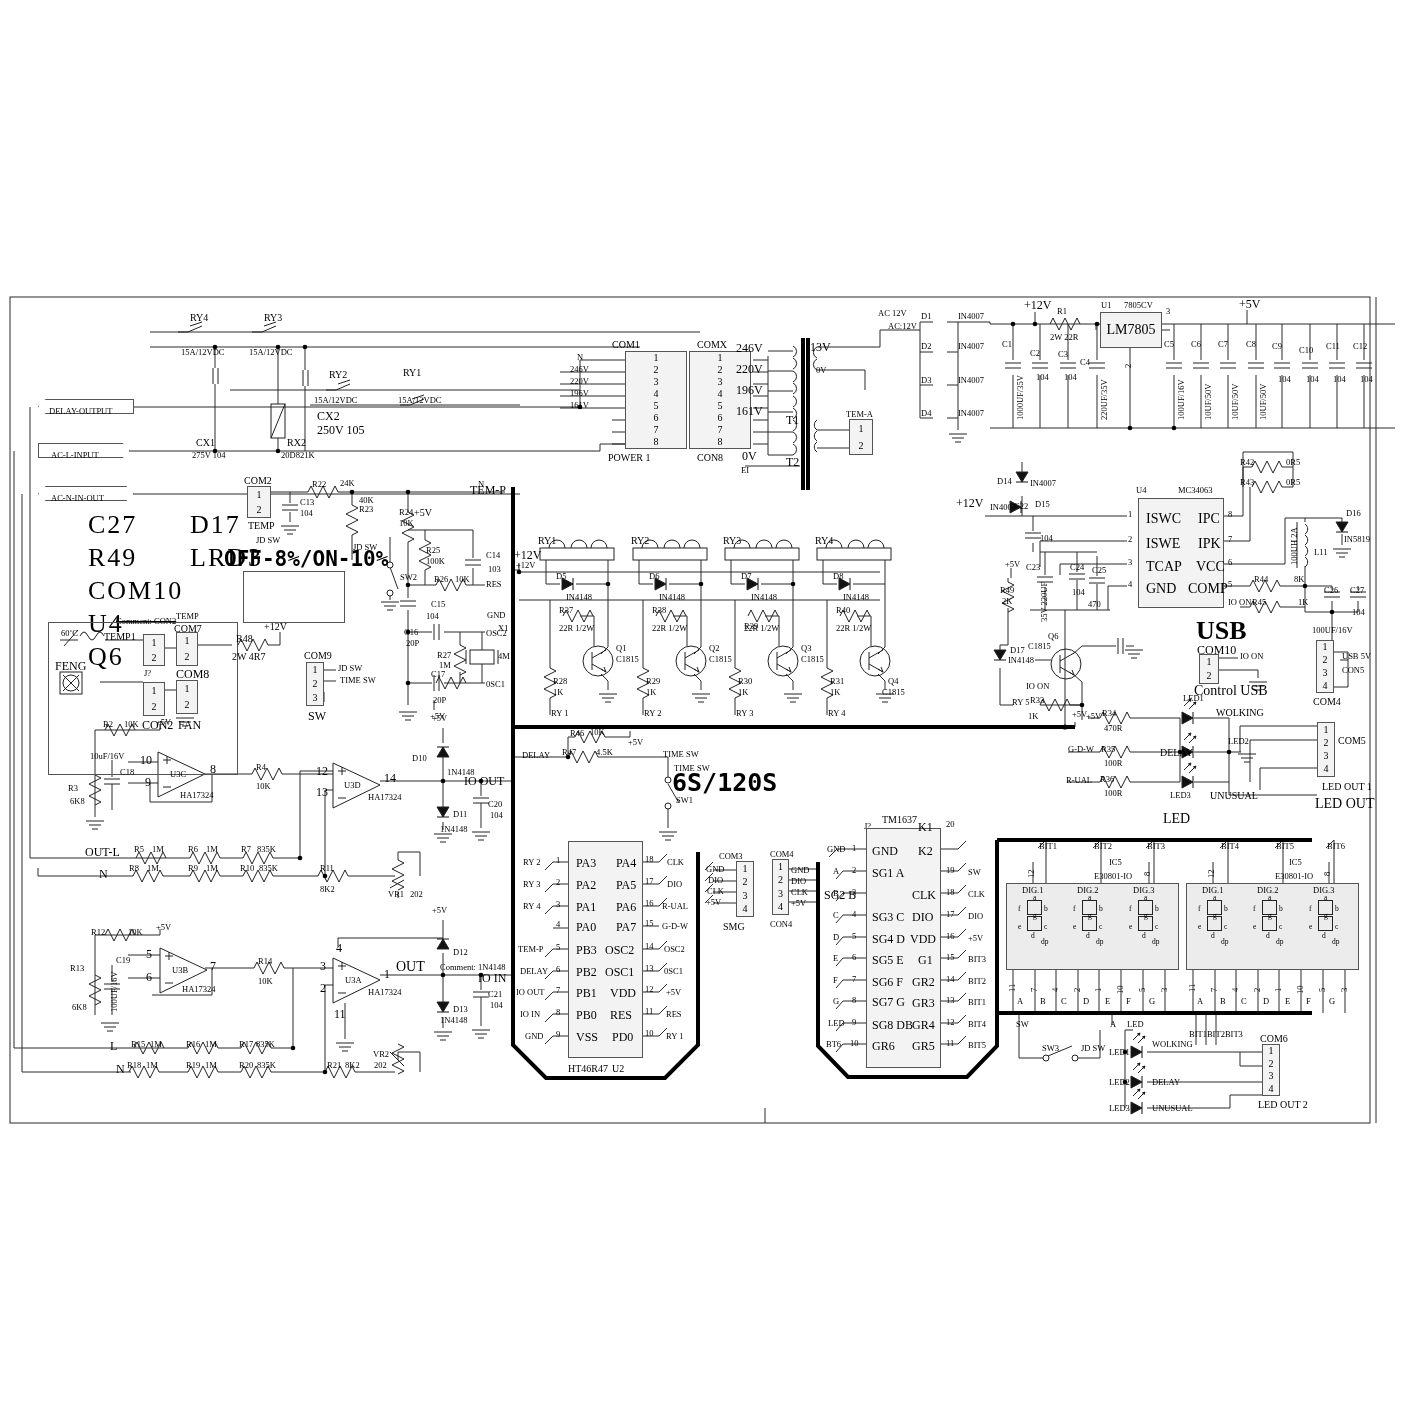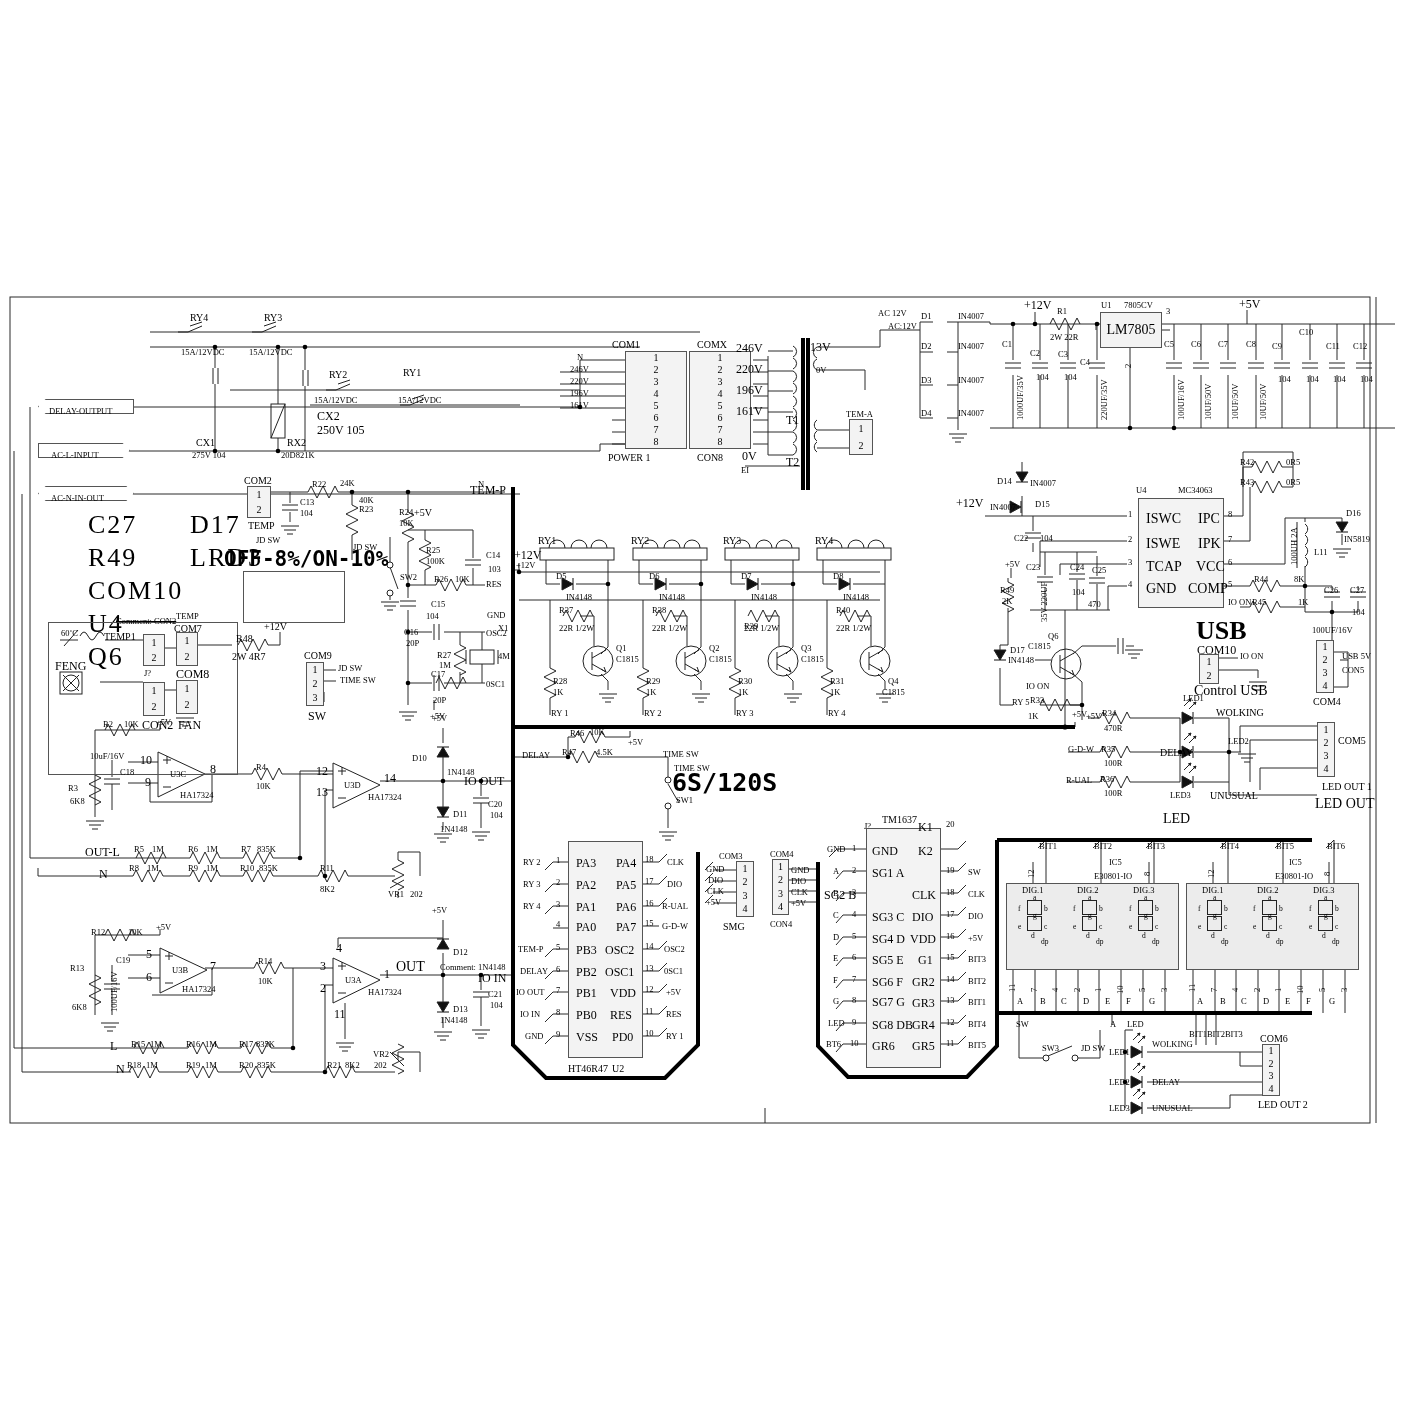--- a/index.html
+++ b/index.html
@@ -413,21 +413,21 @@
 <i class="l s" style="left:1164px;top:340px">C5</i>
     <i class="l s v" style="left:1177px;top:420px">100UF/16V</i>
 <i class="l s" style="left:1191px;top:340px">C6</i>
     <i class="l s v" style="left:1204px;top:420px">10UF/50V</i>
 <i class="l s" style="left:1218px;top:340px">C7</i>
     <i class="l s v" style="left:1231px;top:420px">10UF/50V</i>
 <i class="l s" style="left:1246px;top:340px">C8</i>
     <i class="l s v" style="left:1259px;top:420px">10UF/50V</i>
 <i class="l s" style="left:1272px;top:342px">C9</i>
     <i class="l s" style="left:1278px;top:375px">104</i>
-<i class="l s" style="left:1299px;top:328px">C10</i>
+<i class="l s" style="left:1299px;top:346px">C10</i>
     <i class="l s" style="left:1306px;top:375px">104</i>
 <i class="l s" style="left:1326px;top:342px">C11</i>
     <i class="l s" style="left:1333px;top:375px">104</i>
 <i class="l s" style="left:1353px;top:342px">C12</i>
     <i class="l s" style="left:1360px;top:375px">104</i>
 
 <i class="l ref" style="left:88px;top:512px">C27</i>
     <i class="l ref" style="left:190px;top:512px">D17</i>
 <i class="l ref" style="left:88px;top:545px">R49</i>
     <i class="l ref" style="left:190px;top:545px">LRD3</i>
@@ -560,21 +560,21 @@
 <i class="l s" style="left:551px;top:709px">RY 1</i>
 <i class="l s" style="left:644px;top:709px">RY 2</i>
 <i class="l s" style="left:736px;top:709px">RY 3</i>
 <i class="l s" style="left:828px;top:709px">RY 4</i>
 
 <i class="l s" style="left:997px;top:477px">D14</i>
     <i class="l s" style="left:1030px;top:479px">IN4007</i>
 <i class="l s" style="left:990px;top:503px">IN4007</i>
     <i class="l s" style="left:1035px;top:500px">D15</i>
 <i class="l m" style="left:956px;top:497px">+12V</i>
-<i class="l s" style="left:1014px;top:534px">C22</i>
+<i class="l s" style="left:1014px;top:502px">C22</i>
     <i class="l s" style="left:1040px;top:534px">104</i>
 <i class="l s" style="left:1136px;top:486px">U4</i>
 <i class="l s" style="left:1178px;top:486px">MC34063</i>
 <div class="chip" style="left:1138px;top:498px;width:86px;height:110px"></div>
 <i class="l s" style="left:1128px;top:510px">1</i>
     <i class="l b" style="left:1146px;top:512px">ISWC</i>
 <i class="l s" style="left:1128px;top:535px">2</i>
     <i class="l b" style="left:1146px;top:537px">ISWE</i>
 <i class="l s" style="left:1128px;top:558px">3</i>
     <i class="l b" style="left:1146px;top:560px">TCAP</i>

